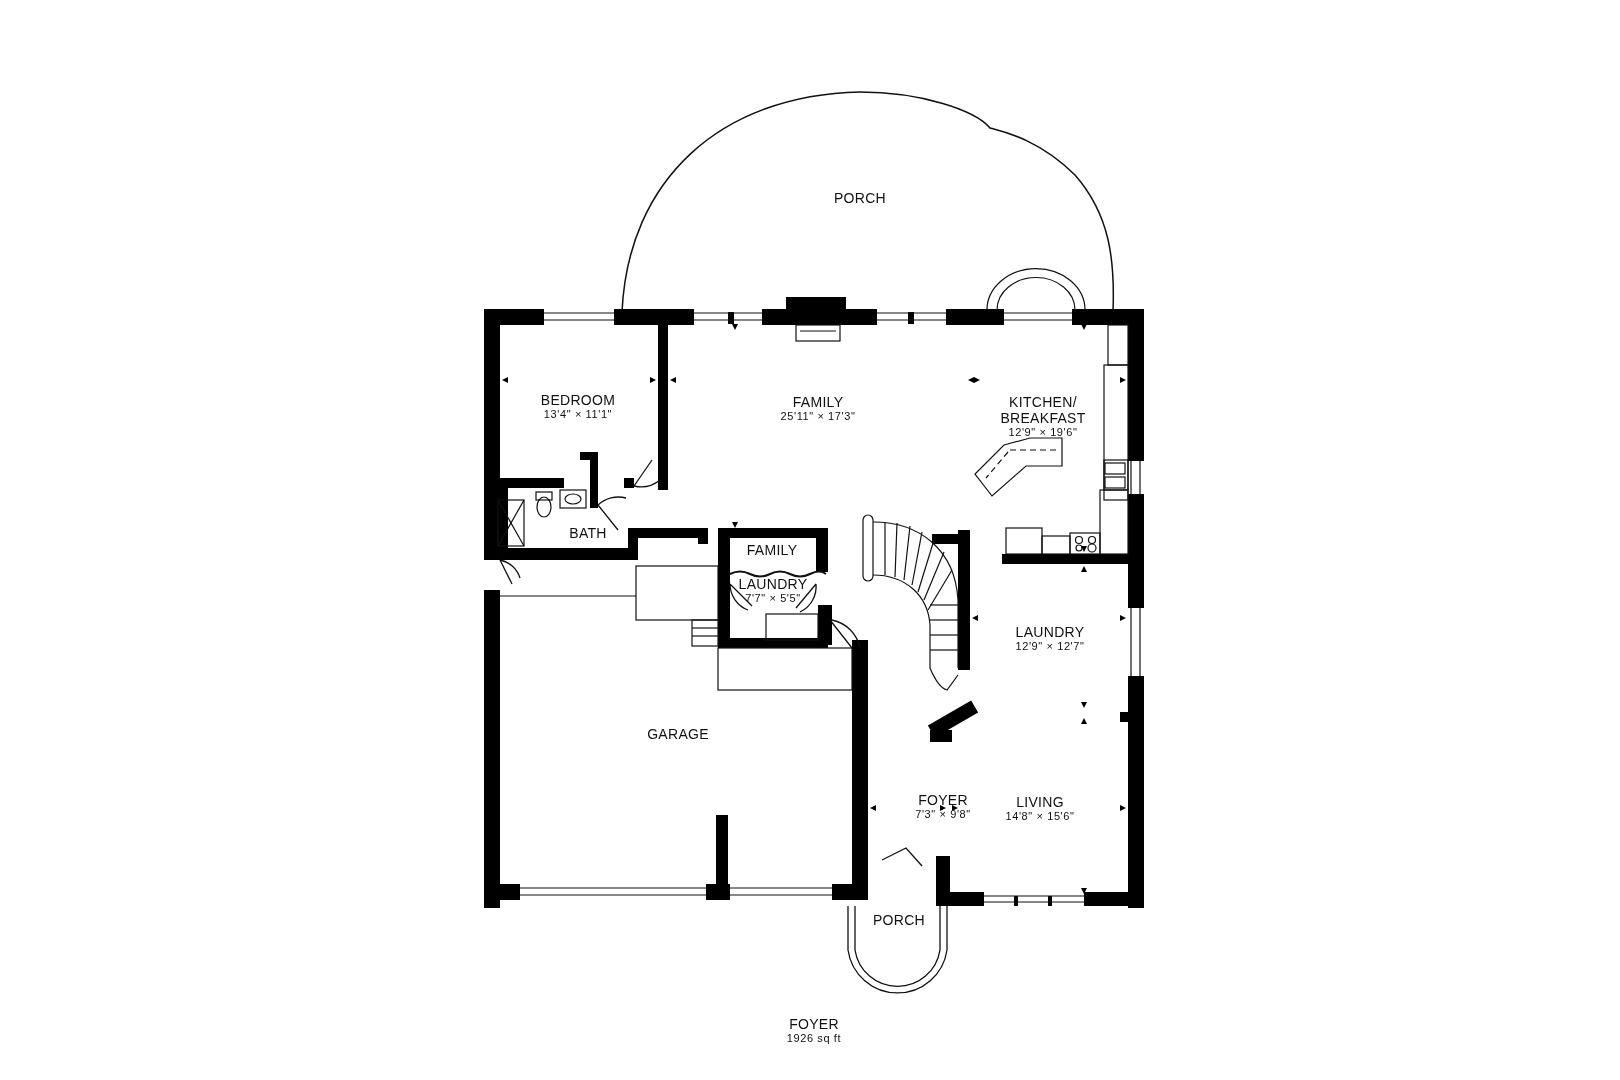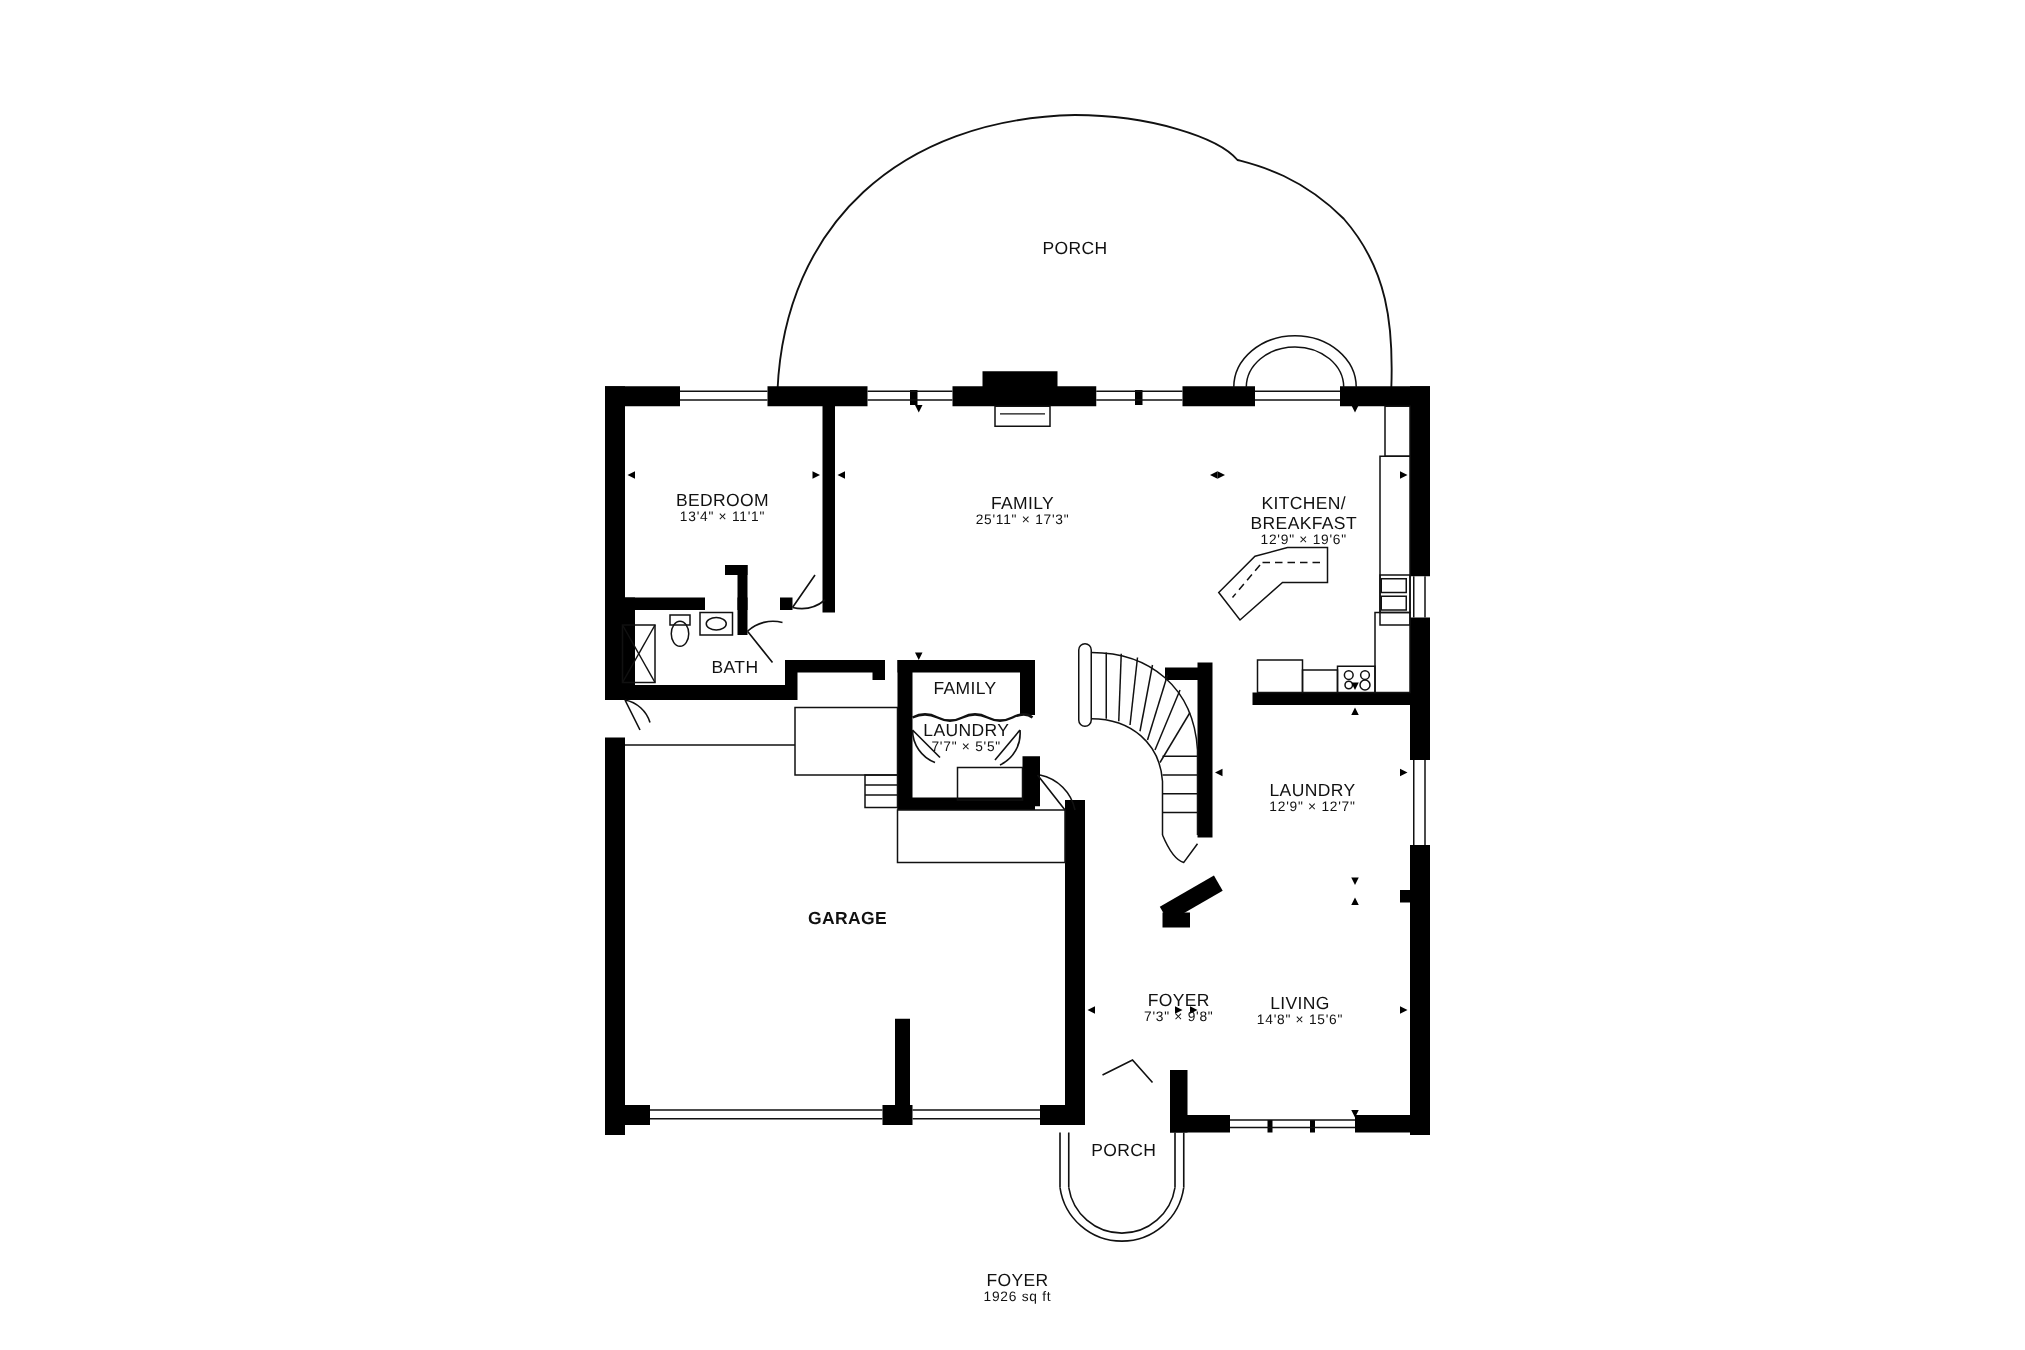--- a/index.html
+++ b/index.html
@@ -243,21 +243,21 @@
 <div class="lbl" style="left:773px; top:576px;">
   <span class="name">LAUNDRY</span>
   <span class="dim">7'7" × 5'5"</span>
 </div>
 
 <div class="lbl" style="left:1050px; top:624px;">
   <span class="name">LAUNDRY</span>
   <span class="dim">12'9" × 12'7"</span>
 </div>
 
-<div class="lbl" style="left:678px; top:726px;font-weight:bold;">
+<div class="lbl" style="left:678px; top:726px;">
   <span class="name">GARAGE</span>
 </div>
 
 <div class="lbl" style="left:943px; top:792px;">
   <span class="name">FOYER</span>
   <span class="dim">7'3" × 9'8"</span>
 </div>
 
 <div class="lbl" style="left:1040px; top:794px;">
   <span class="name">LIVING</span>

